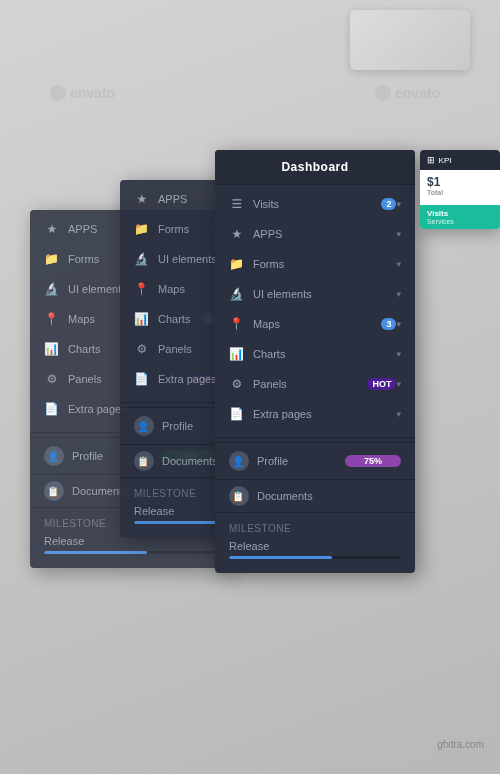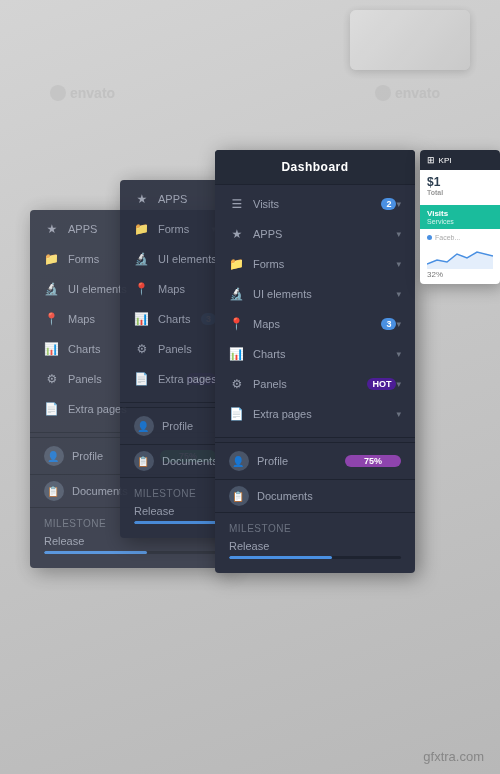--- a/index.html
+++ b/index.html
@@ -291,23 +291,23 @@
       width: 5px; height: 5px; border-radius: 50%;
     }
     .mini-area-chart {
       width: 100%;
       height: 25px;
     }
 
     
     .gfx-watermark {
       position: absolute;
-      bottom: 10px;
+      bottom: 24px;
       right: 16px;
-      font-size: 13px;
+      font-size: 10px;
       color: rgba(100,100,100,0.6);
       z-index: 100;
       margin-left: 8px;
     }
 
     
     .wm1 { top: 85px; left: 50px; }
     .wm2 { top: 85px; right: 60px; }
   </style>
 </head>
@@ -508,31 +508,20 @@
       <span>KPI</span>
     </div>
     <div class="card-amount">
       <span>$1</span>
       <div class="card-amount-sub">Total</div>
     </div>
     <div class="card-visits">
       <div>Visits</div>
       <div class="card-sales-sub">Services</div>
     </div>
-    <div class="card-chart-area">
-      <div class="mini-legend">
-        <div class="legend-dot" style="background:#4a90e2;"></div>
-        <span>Faceb...</span>
-      </div>
-      <svg class="mini-area-chart" viewBox="0 0 66 25">
-        <polyline points="0,20 10,16 20,18 30,10 40,14 50,8 66,12" fill="none" stroke="#4a90e2" stroke-width="1.5"></polyline>
-        <polygon points="0,20 10,16 20,18 30,10 40,14 50,8 66,12 66,25 0,25" fill="rgba(74,144,226,0.15)"></polygon>
-      </svg>
-      <div style="font-size:8px; color:#777;">32%</div>
-    </div>
   </div>
 
 </div>
 
 <div class="watermark" style="top:380px; left:150px;">
   <span class="envato-logo"></span>
   <span>envato</span>
 </div>
 <div class="watermark" style="top:470px; left:230px;">
   <span class="envato-logo"></span>

